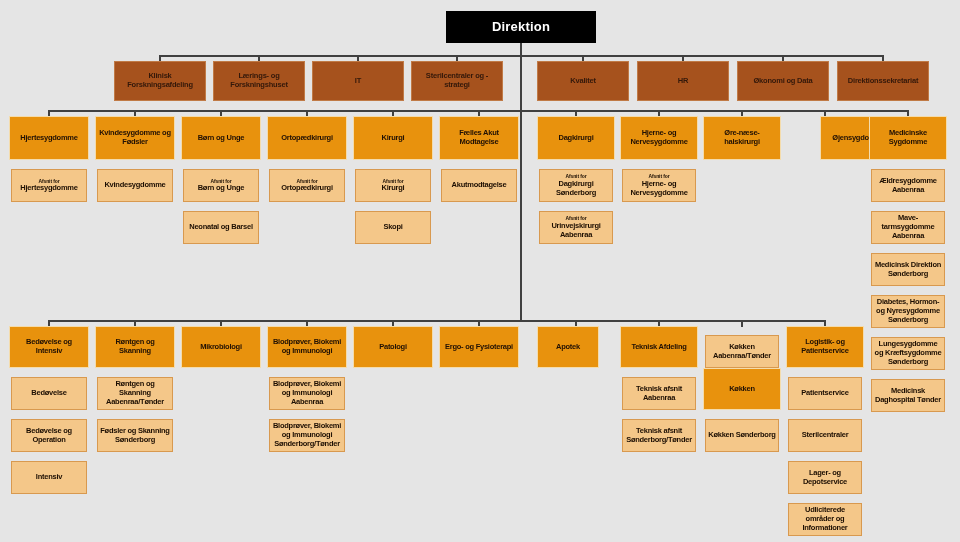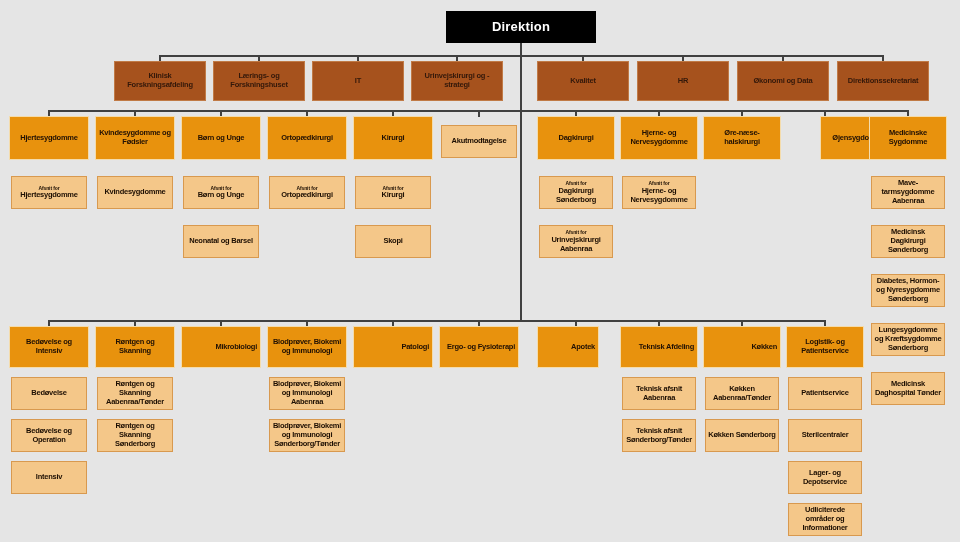--- a/index.html
+++ b/index.html
@@ -8,26 +8,26 @@
   .line{position:absolute;background:#404040;}
   .hline{height:1.5px;}
   .vline{width:1.5px;}
   .box{box-sizing:border-box;display:flex;flex-direction:column;align-items:center;justify-content:center;
        text-align:center;line-height:1.18;}
   .root{position:absolute;left:446px;top:11px;width:150px;height:32px;background:#000000;color:#ffffff;
         font-size:13px;letter-spacing:0.2px;}
   .staff{position:absolute;top:61px;width:92px;height:40px;background:#A6521D;color:#33180A;
          border:1px solid #C07A46;font-size:7.5px;letter-spacing:-0.2px;padding:2px 3px;}
   .col{position:absolute;display:flex;flex-direction:column;align-items:center;}
-  .r3{top:116px;gap:7px;}
+  .r3{top:116px;}
   .r4{top:326px;}
   .dept{width:100%;background:#E8920D;border:1px solid #F4DCAC;color:#201004;
         font-size:7.5px;letter-spacing:-0.25px;padding:1px 3px;}
   .r3 .dept{height:44px;}
-  .r4 .dept{height:42px;align-items:flex-end;}
+  .r4 .dept{height:42px;}
   .unit{width:calc(100% - 4px);height:33px;margin-top:9px;background:#F4C789;border:1px solid #D8994F;
         color:#1C0E02;font-size:7.5px;letter-spacing:-0.25px;padding:1px 2px;}
   .pre{display:block;font-size:5px;letter-spacing:-0.1px;line-height:1.3;}
 </style>
 </head>
 <body>
 
 <div class="canvas">
 
   <div class="line vline" style="left:520px;top:43px;height:278px"></div>
@@ -73,21 +73,21 @@
   <div class="box staff" style="left:114px">
       <span>Klinisk Forskningsafdeling</span>
     </div>
   <div class="box staff" style="left:213px">
       <span>Lærings- og Forskningshuset</span>
     </div>
   <div class="box staff" style="left:312px">
       <span>IT</span>
     </div>
   <div class="box staff" style="left:411px">
-      <span>Urinvejskirurgi og -strategi</span>
+      <span>Sterilcentraler og -strategi</span>
     </div>
   <div class="box staff" style="left:537px">
       <span>Kvalitet</span>
     </div>
   <div class="box staff" style="left:637px">
       <span>HR</span>
     </div>
   <div class="box staff" style="left:737px">
       <span>Økonomi og Data</span>
     </div>
@@ -139,20 +139,23 @@
       </div>
     <div class="box unit">
         <span class="pre">Afsnit for</span>
         <span>Kirurgi</span>
       </div>
     <div class="box unit">
         <span>Skopi</span>
       </div>
   </div>
   <div class="col r3" style="left:439px;width:80px">
+    <div class="box dept">
+        <span>Fælles Akut Modtagelse</span>
+      </div>
     <div class="box unit">
         <span>Akutmodtagelse</span>
       </div>
   </div>
   <div class="col r3" style="left:537px;width:78px">
     <div class="box dept">
         <span>Dagkirurgi</span>
       </div>
     <div class="box unit">
         <span class="pre">Afsnit for</span>
@@ -180,24 +183,27 @@
   <div class="col r3" style="left:820px;width:78px">
     <div class="box dept">
         <span>Øjensygdomme</span>
       </div>
   </div>
   <div class="col r3" style="left:869px;width:78px">
     <div class="box dept">
         <span>Medicinske Sygdomme</span>
       </div>
     <div class="box unit">
+        <span>Ældresygdomme Aabenraa</span>
+      </div>
+    <div class="box unit">
         <span>Mave-tarmsygdomme Aabenraa</span>
       </div>
     <div class="box unit">
-        <span>Medicinsk Dagkirurgi Sønderborg</span>
+        <span>Medicinsk Direktion Sønderborg</span>
       </div>
     <div class="box unit">
         <span>Diabetes, Hormon- og Nyresygdomme Sønderborg</span>
       </div>
     <div class="box unit">
         <span>Lungesygdomme og Kræftsygdomme Sønderborg</span>
       </div>
     <div class="box unit">
         <span>Medicinsk Daghospital Tønder</span>
       </div>
@@ -218,21 +224,21 @@
       </div>
   </div>
   <div class="col r4" style="left:95px;width:80px">
     <div class="box dept">
         <span>Røntgen og Skanning</span>
       </div>
     <div class="box unit">
         <span>Røntgen og Skanning Aabenraa/Tønder</span>
       </div>
     <div class="box unit">
-        <span>Røntgen og Skanning Sønderborg</span>
+        <span>Fødsler og Skanning Sønderborg</span>
       </div>
   </div>
   <div class="col r4" style="left:181px;width:80px">
     <div class="box dept">
         <span>Mikrobiologi</span>
       </div>
   </div>
   <div class="col r4" style="left:267px;width:80px">
     <div class="box dept">
         <span>Blodprøver, Biokemi og Immunologi</span>
@@ -264,27 +270,27 @@
         <span>Teknisk Afdeling</span>
       </div>
     <div class="box unit">
         <span>Teknisk afsnit Aabenraa</span>
       </div>
     <div class="box unit">
         <span>Teknisk afsnit Sønderborg/Tønder</span>
       </div>
   </div>
   <div class="col r4" style="left:703px;width:78px">
+    <div class="box unit">
+        <span>Køkken Aabenraa/Tønder</span>
+      </div>
     <div class="box dept">
         <span>Køkken</span>
       </div>
     <div class="box unit">
-        <span>Køkken Aabenraa/Tønder</span>
-      </div>
-    <div class="box unit">
         <span>Køkken Sønderborg</span>
       </div>
   </div>
   <div class="col r4" style="left:786px;width:78px">
     <div class="box dept">
         <span>Logistik- og Patientservice</span>
       </div>
     <div class="box unit">
         <span>Patientservice</span>
       </div>

